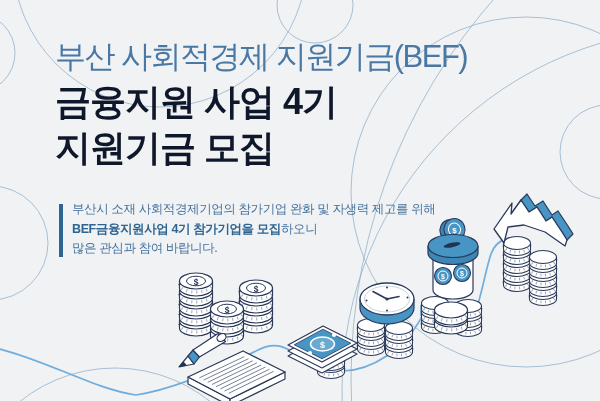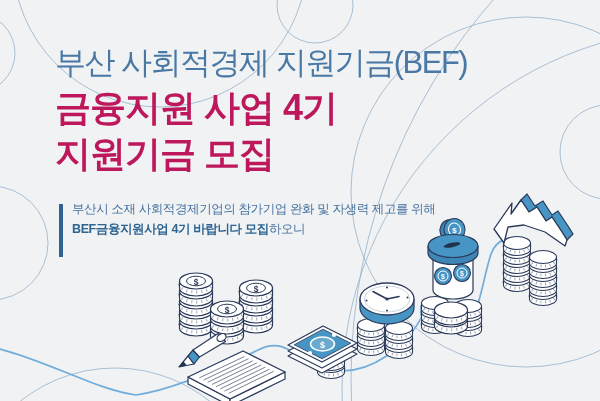--- a/index.html
+++ b/index.html
@@ -1,23 +1,23 @@
 <!DOCTYPE html>
 <html><head>
 <meta charset="utf-8">
 <style>
   html,body{margin:0;padding:0;}
   .canvas{
     position:relative;width:600px;height:401px;background:#f0f2f4;overflow:hidden;
     font-family:"Liberation Sans",sans-serif;
   }
   svg{position:absolute;left:0;top:0;}
-  .title{position:absolute;left:55px;top:41px;z-index:3;white-space:nowrap;}
+  .title{position:absolute;left:55px;top:35px;z-index:3;white-space:nowrap;}
   .t1{font-size:31px;line-height:44px;color:#4a78a5;font-weight:500;letter-spacing:-1.5px;}
-  .t2{font-size:36px;line-height:46px;color:#be185d;font-weight:800;letter-spacing:-1px;}
+  .t2{font-size:36px;line-height:46px;color:#0f172a;font-weight:800;letter-spacing:-1px;}
   .quote{position:absolute;left:72px;top:200px;z-index:3;font-size:12.5px;line-height:19.5px;
          color:#44719e;letter-spacing:-0.4px;white-space:nowrap;}
   .quote b{color:#2d6491;font-weight:700;}
   .bar{position:absolute;left:59px;top:204px;width:4px;height:53px;background:#2d6491;z-index:3;}
   .dollar{font-weight:bold;fill:#2b3a5a;text-anchor:middle;}
 </style>
 </head>
 <body>
 
 <div class="canvas">
@@ -38,21 +38,22 @@
 
   <div class="title">
     <div class="t1">부산 사회적경제 지원기금(BEF)</div>
     <div class="t2">금융지원 사업 4기</div>
     <div class="t2">지원기금 모집</div>
   </div>
 
   <div class="bar"></div>
   <div class="quote">
     <div>부산시 소재 사회적경제기업의 참가기업 완화 및 자생력 제고를 위해</div>
-    <div><b>BEF금융지원사업 4기 바랍니다 모집</b><span>하오니</span></div>
+    <div><b>BEF금융지원사업 4기 참가기업을 모집</b><span>하오니</span></div>
+    <div>많은 관심과 참여 바랍니다.</div>
   </div>
 
   <svg width="600" height="401" viewBox="0 0 600 401" style="z-index:2">
     <defs>
       <g id="cL">
         <path d="M-16.5,0 L-16.5,7 A16.5,8 0 0 0 16.5,7 L16.5,0" fill="#fff" stroke="#2b3a5a" stroke-width="1.2"></path>
         <path d="M-16.5,3 A16.5,8 0 0 0 16.5,3" fill="none" stroke="#2b3a5a" stroke-width="3" stroke-dasharray="1 4" opacity="0.45"></path>
         <ellipse rx="16.5" ry="8" fill="#fff" stroke="#2b3a5a" stroke-width="1.2"></ellipse>
       </g>
       <g id="cM">

